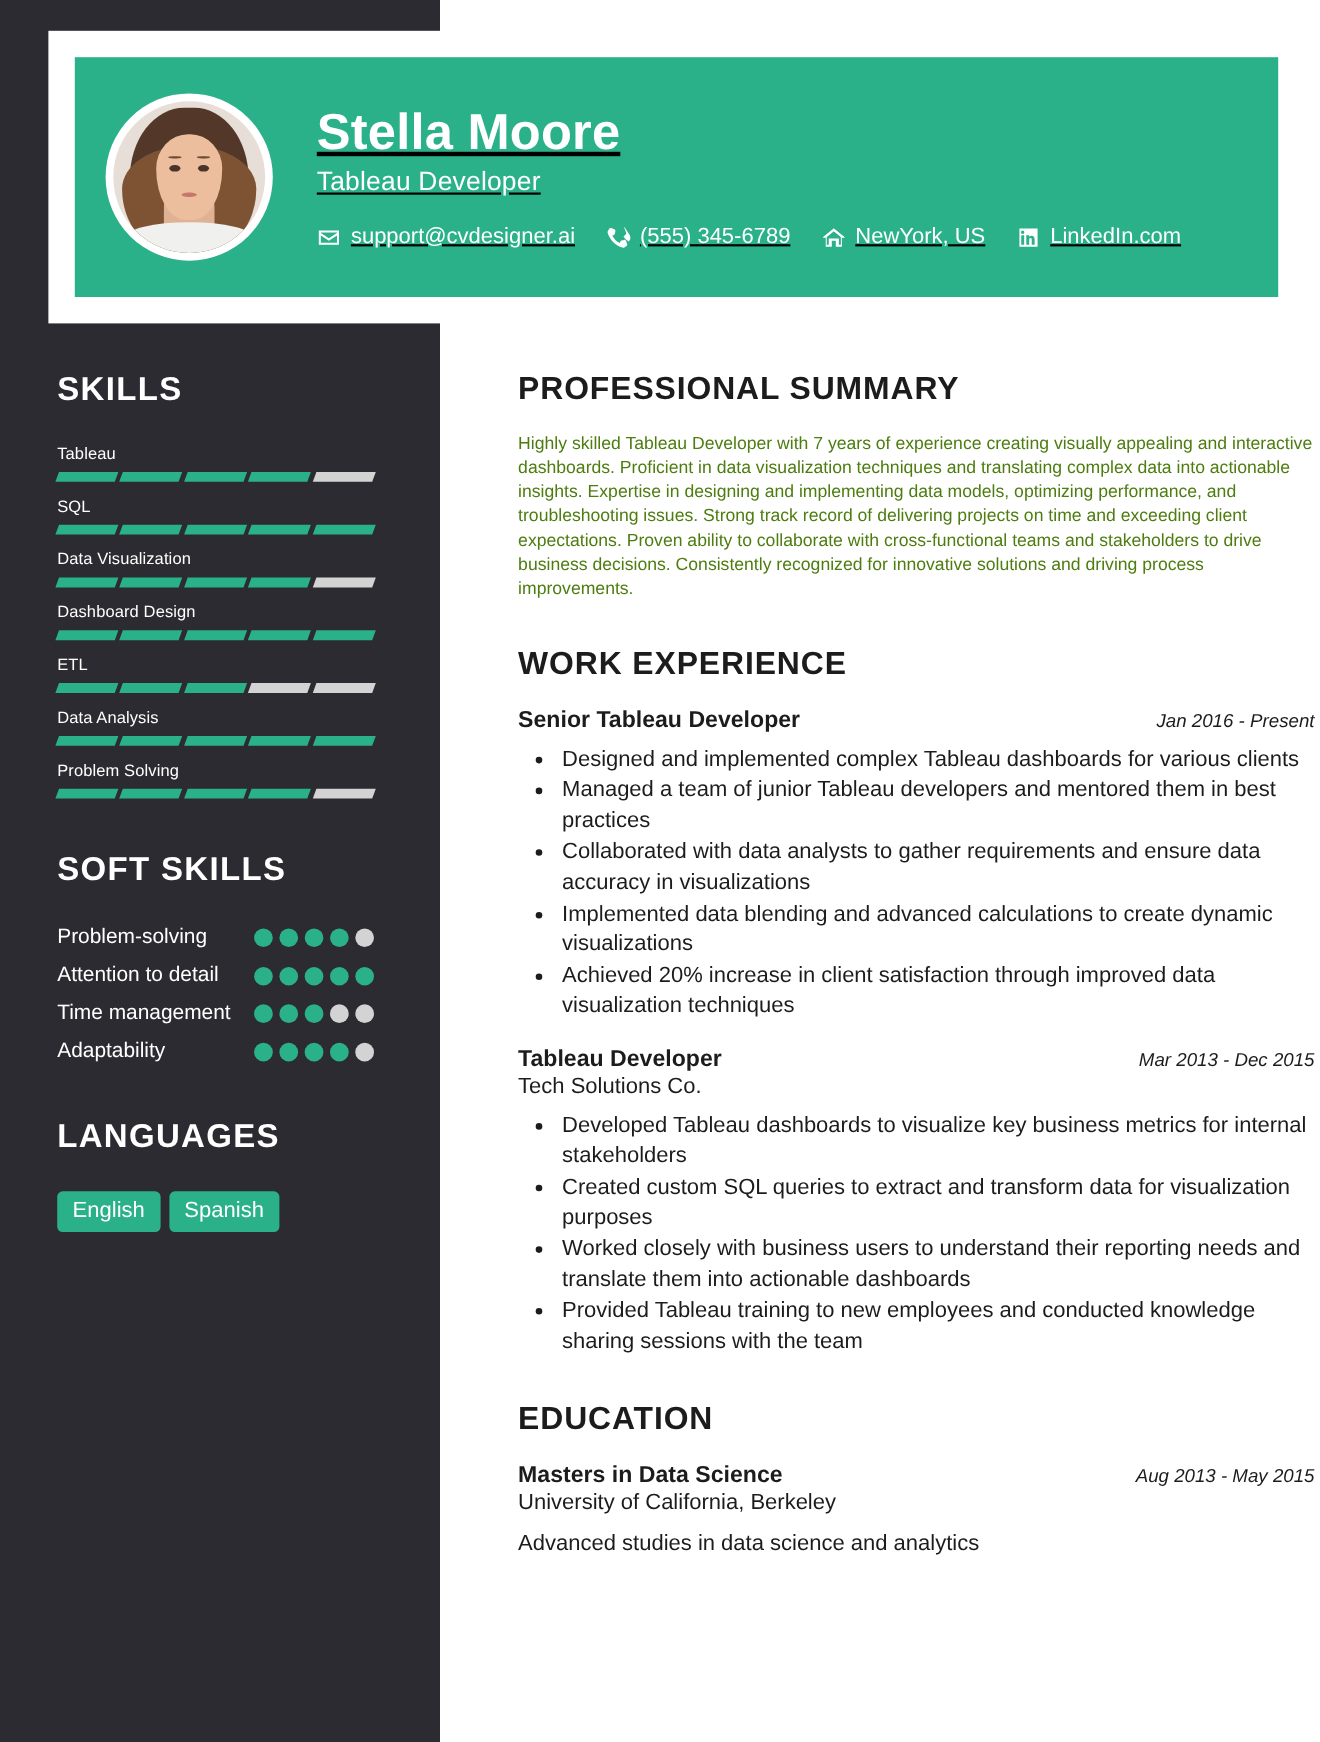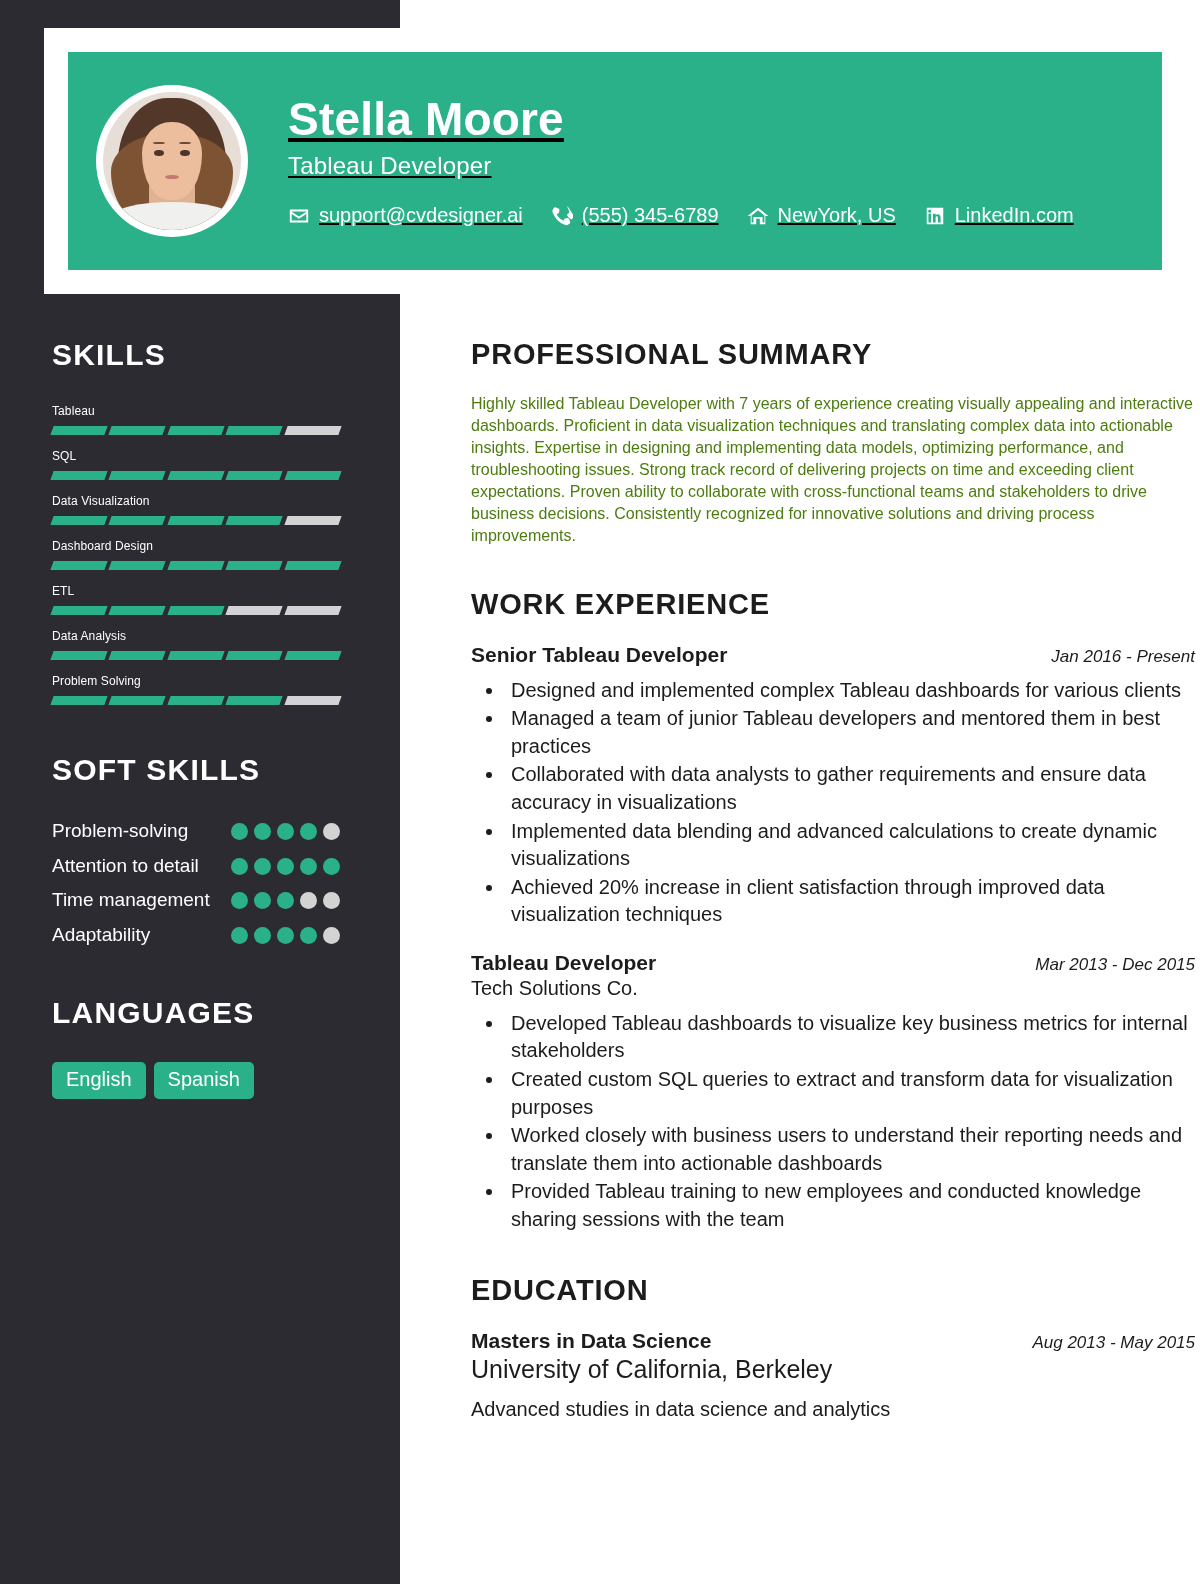--- a/index.html
+++ b/index.html
@@ -159,21 +159,21 @@
   .side-h {
     font-size: 30px;
     font-weight: bold;
     letter-spacing: 1.2px;
     margin-bottom: 32px;
   }
   .side-h.gap { margin-top: 48px; }
 
   .skill { margin-bottom: 14px; }
   .skill-label {
-    font-size: 12px;
+    font-size: 15px;
     margin-bottom: 8px;
     letter-spacing: .1px;
   }
   .bar {
     display: flex;
     gap: 4px;
     height: 9px;
   }
   .seg {
     flex: 1 1 0;
@@ -268,21 +268,21 @@
     margin-bottom: 1px;
     padding-left: 6px;
   }
   .job-block { margin-top: 22px; }
 
   .edu-title {
     font-size: 21px;
     font-weight: bold;
   }
   .edu-org {
-    font-size: 25px;
+    font-size: 20px;
     margin-top: 2px;
   }
   .edu-desc {
     font-size: 20px;
     margin-top: 14px;
   }
 </style>
 </head>
 <body>
 

